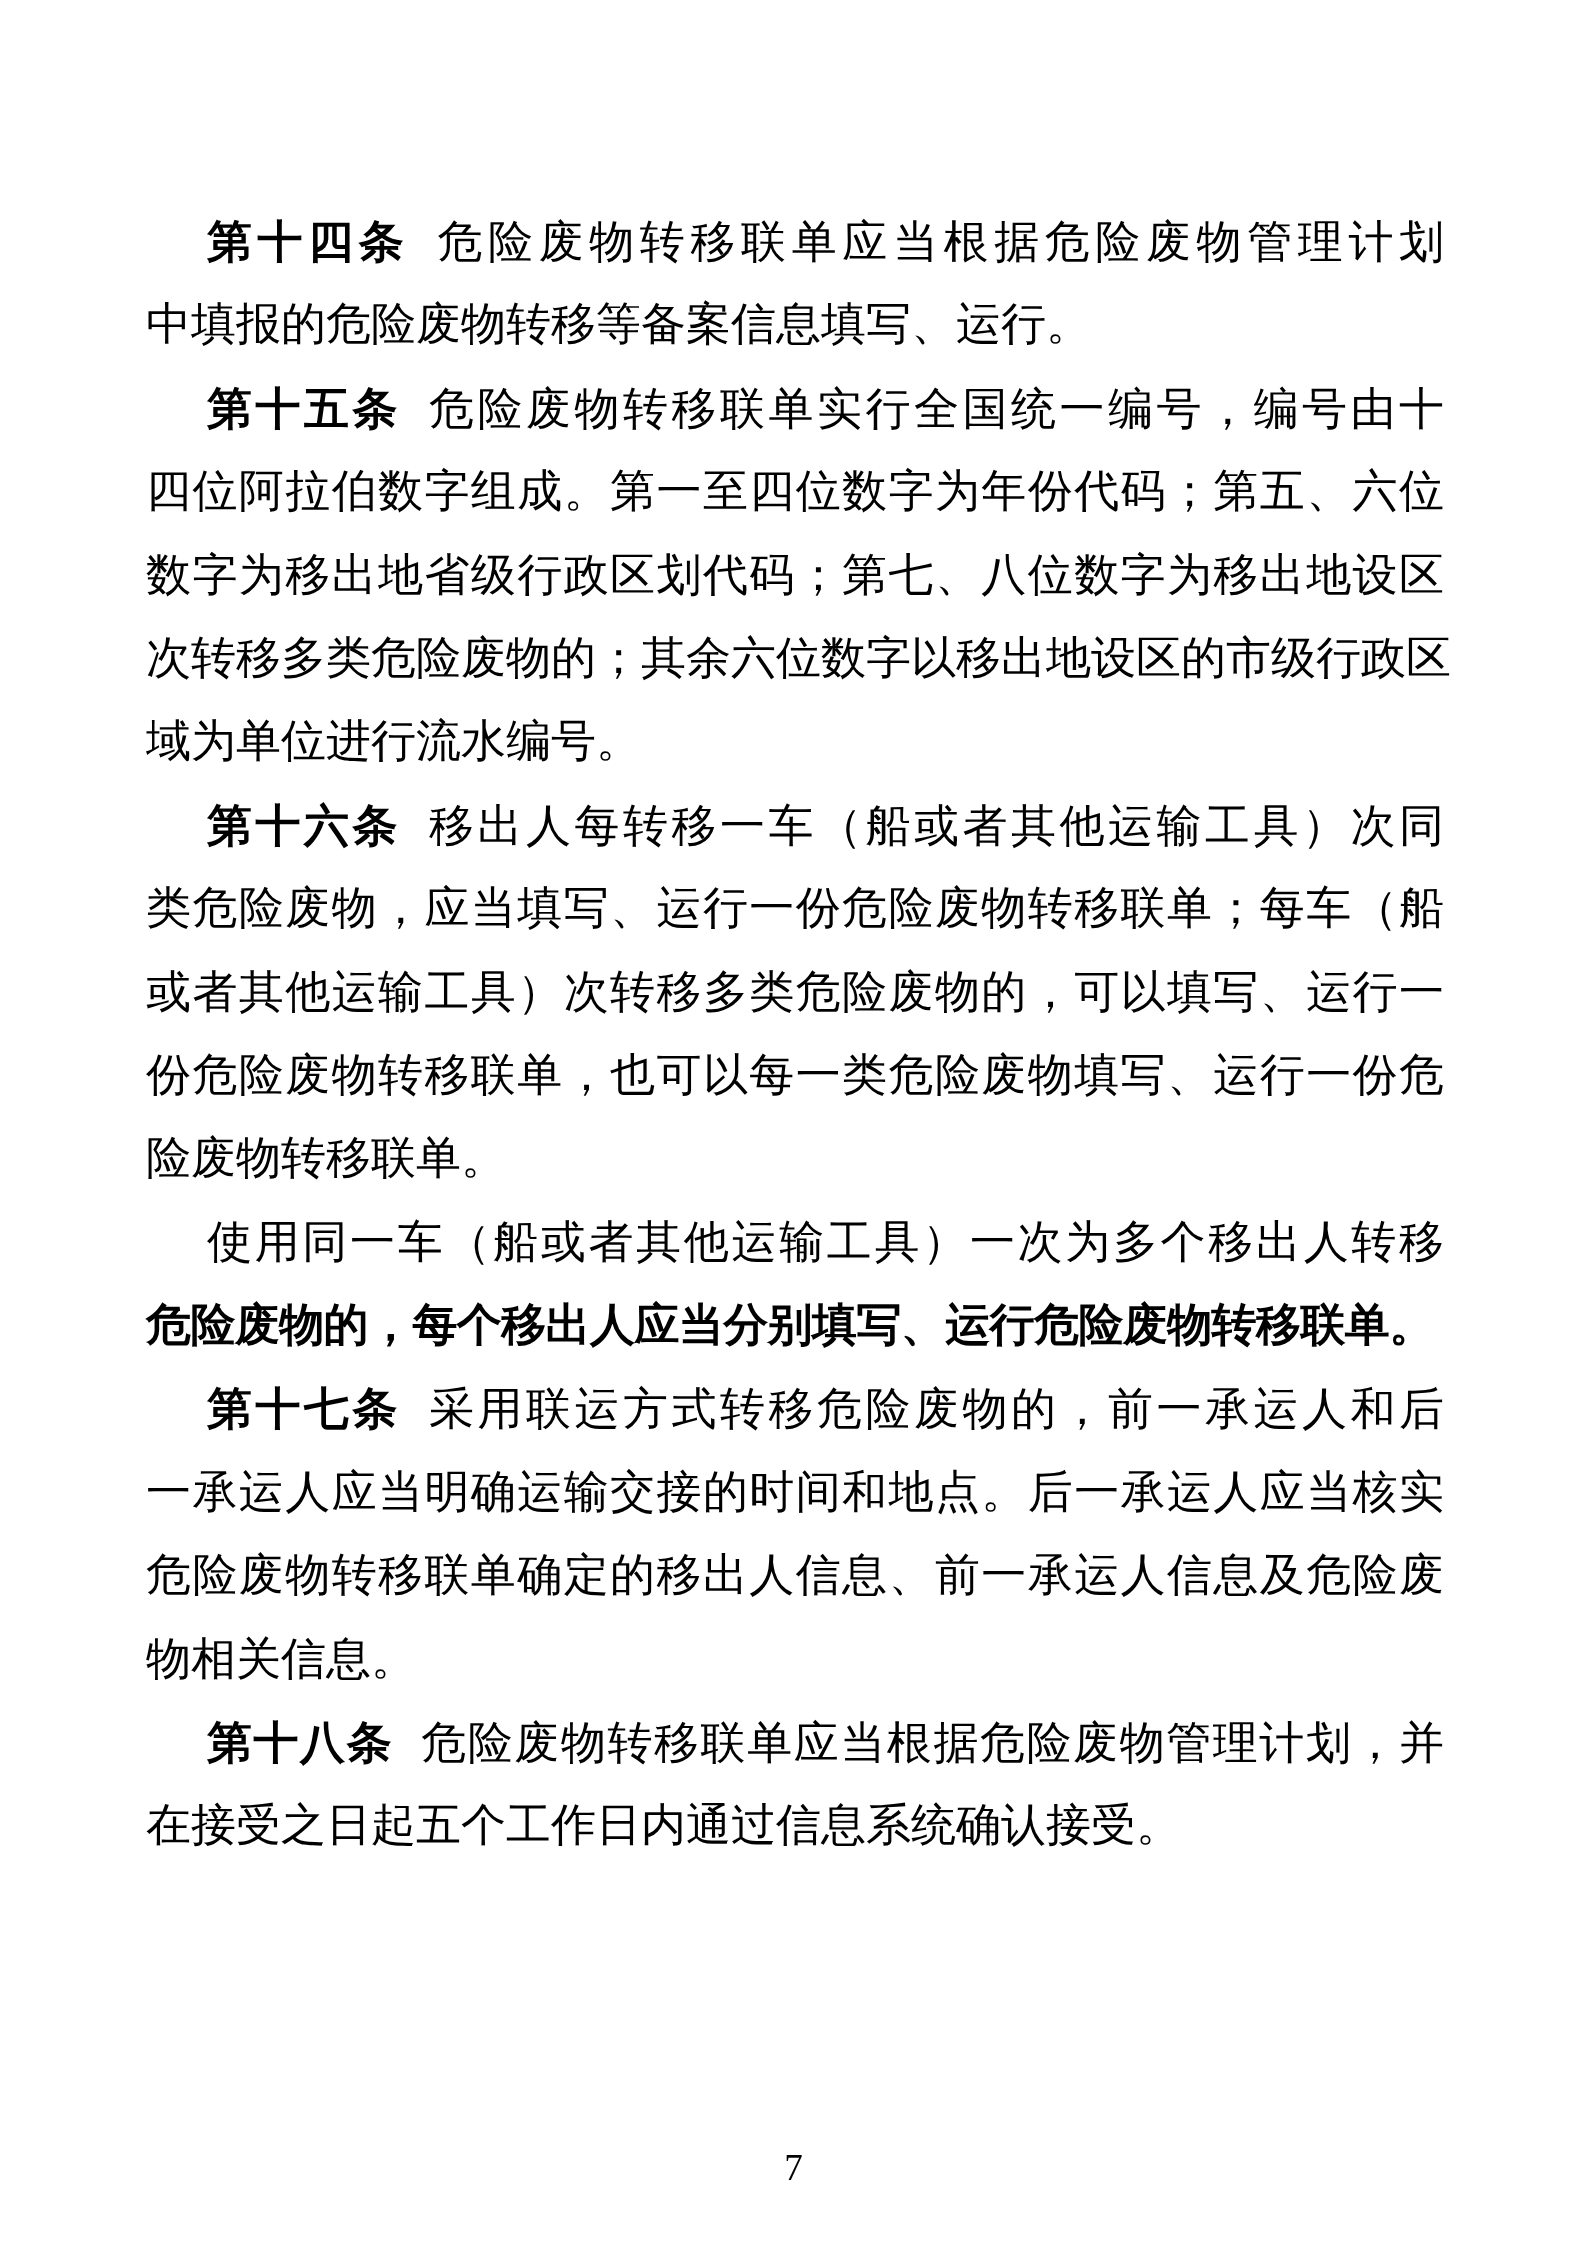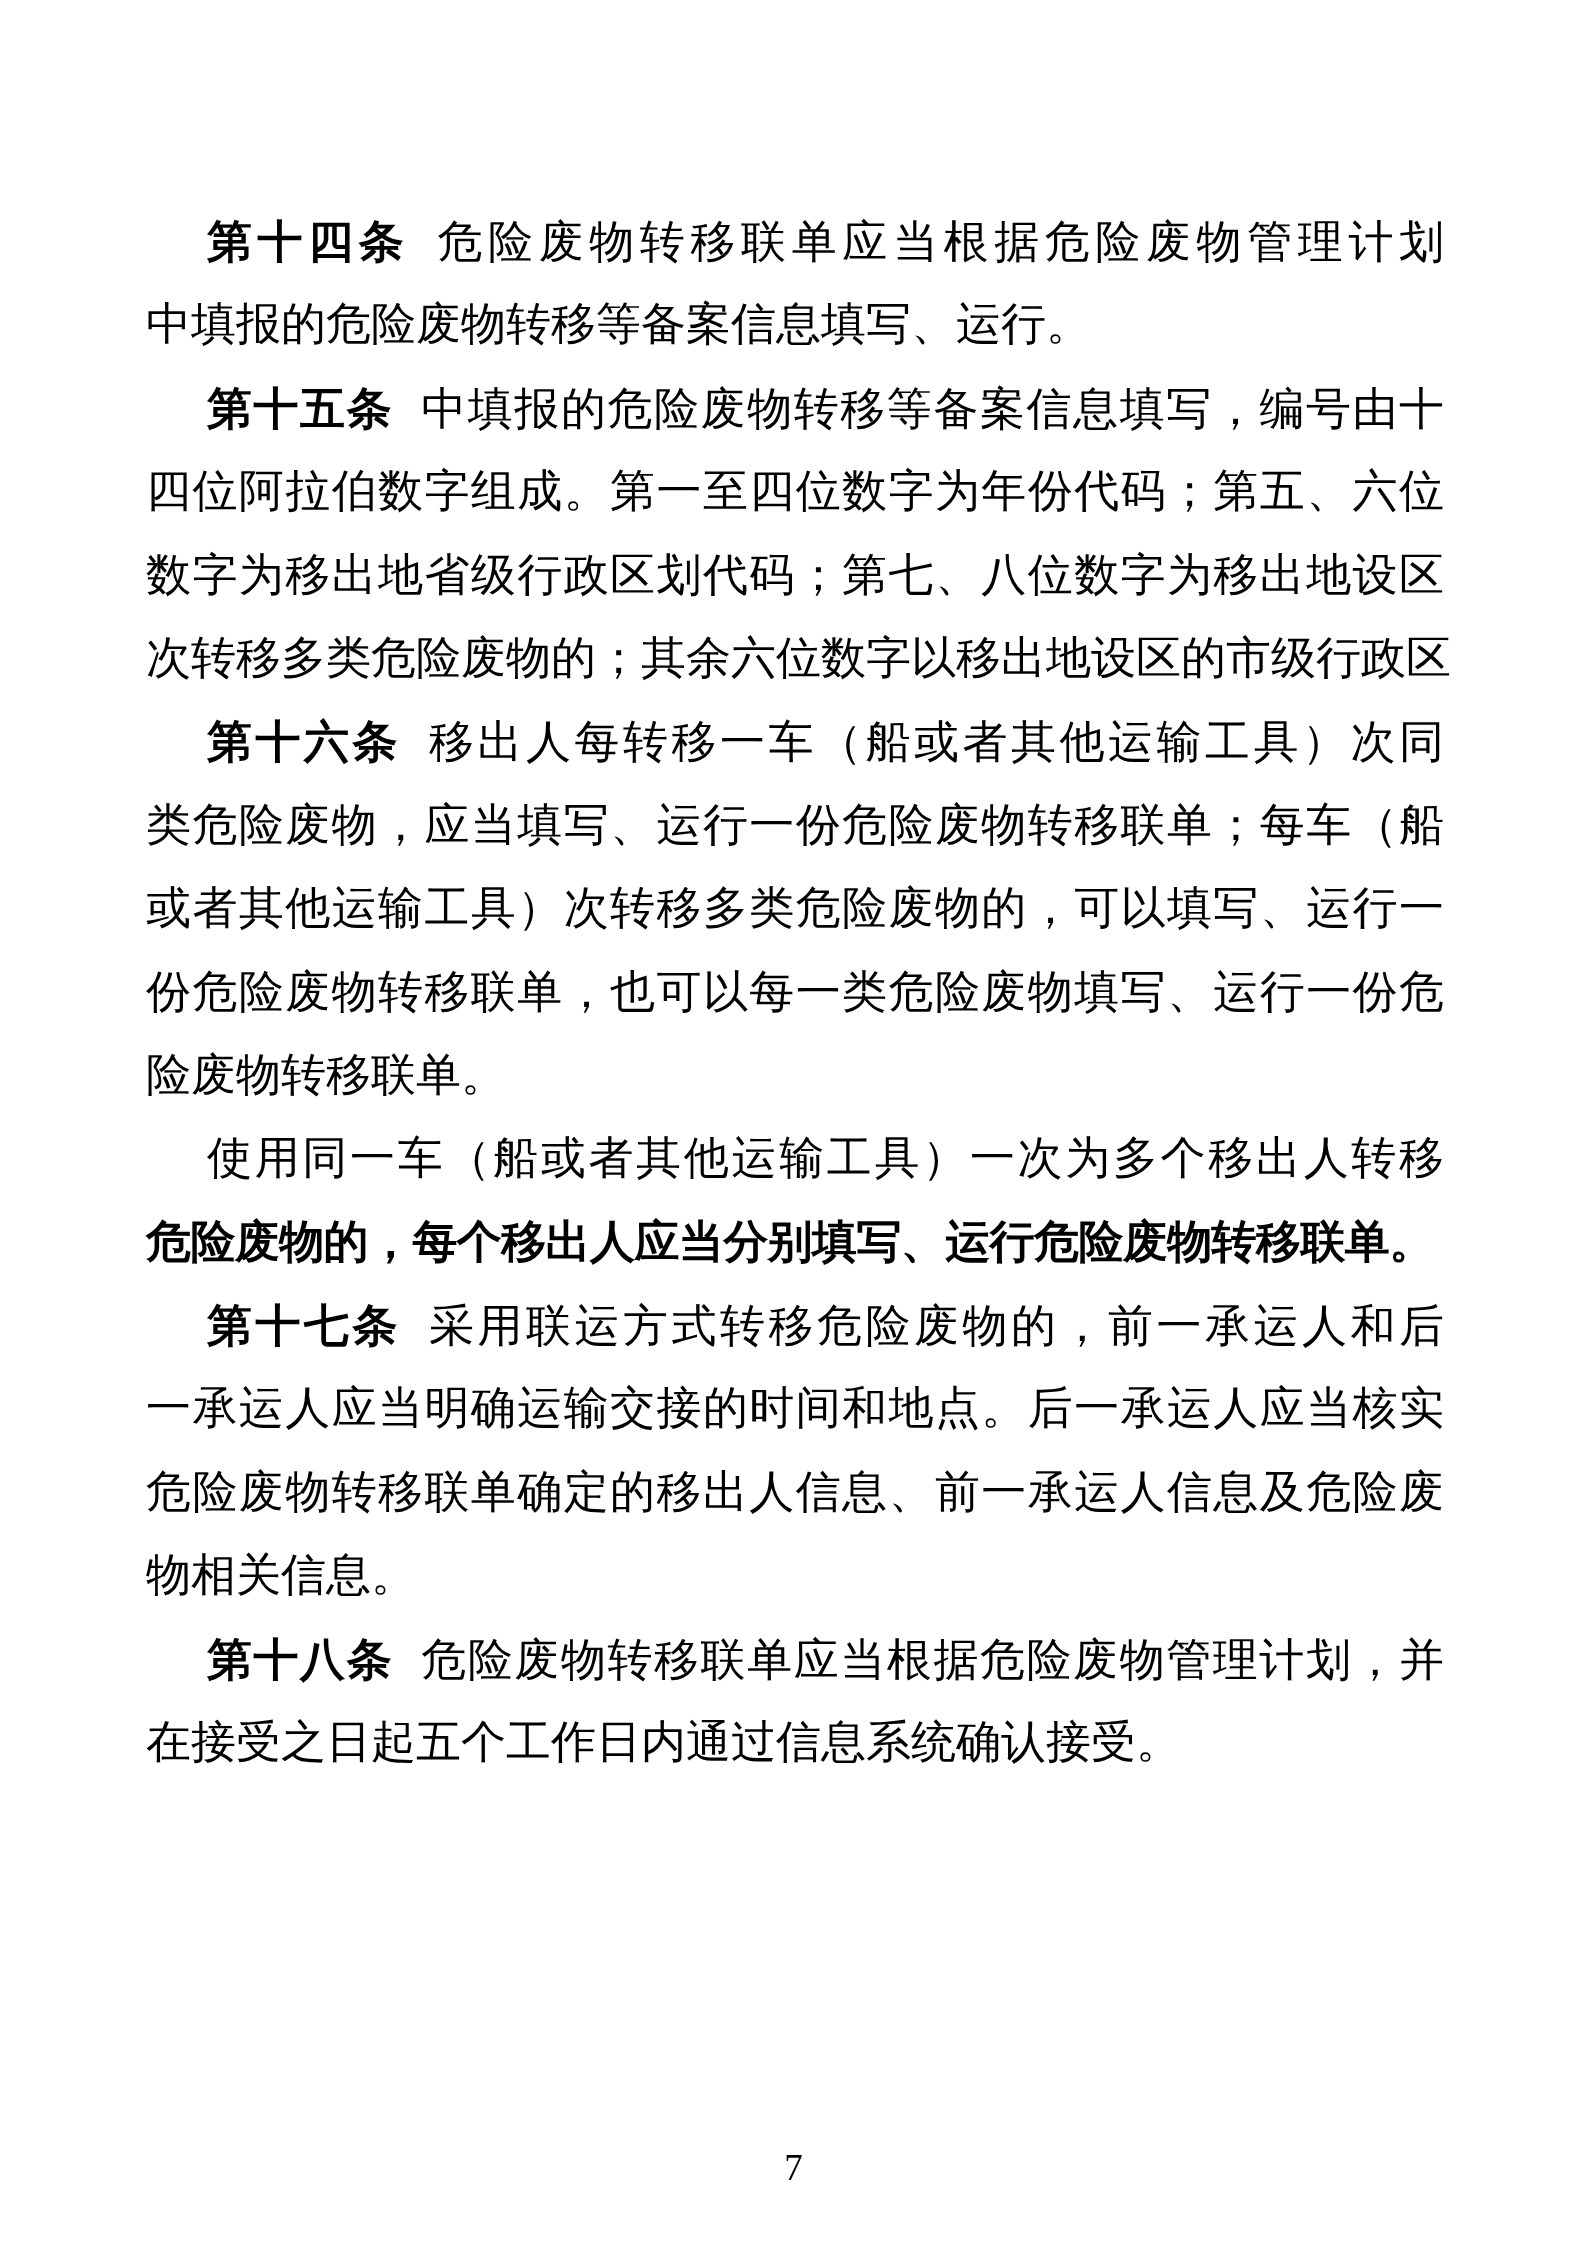--- a/index.html
+++ b/index.html
@@ -49,28 +49,29 @@
 </head>
 <body>
 
 <div class="page">
   <div class="content">
 
     <div class="line indent full"><span class="lead">第十四条</span><span>危险废物转移联单应当根据危险废物管理计划</span></div>
 
     <div class="line"><span>中填报的危险废物转移等备案信息填写、运行。</span></div>
 
-    <div class="line indent full"><span class="lead">第十五条</span><span>中填报的危险废物转移等备案信息填写，编号由十</span></div>
+    <div class="line indent full"><span class="lead">第十五条</span><span>危险废物转移联单实行全国统一编号，编号由十</span></div>
 
     <div class="line full"><span>四位阿拉伯数字组成。第一至四位数字为年份代码；第五、六位</span></div>
 
     <div class="line full"><span>数字为移出地省级行政区划代码；第七、八位数字为移出地设区</span></div>
 
     <div class="line full"><span>次转移多类危险废物的；其余六位数字以移出地设区的市级行政区</span></div>
 
+    <div class="line"><span>域为单位进行流水编号。</span></div>
 
     <div class="line indent full"><span class="lead">第十六条</span><span>移出人每转移一车（船或者其他运输工具）次同</span></div>
 
     <div class="line full"><span>类危险废物，应当填写、运行一份危险废物转移联单；每车（船</span></div>
 
     <div class="line full"><span>或者其他运输工具）次转移多类危险废物的，可以填写、运行一</span></div>
 
     <div class="line full"><span>份危险废物转移联单，也可以每一类危险废物填写、运行一份危</span></div>
 
     <div class="line"><span>险废物转移联单。</span></div>

